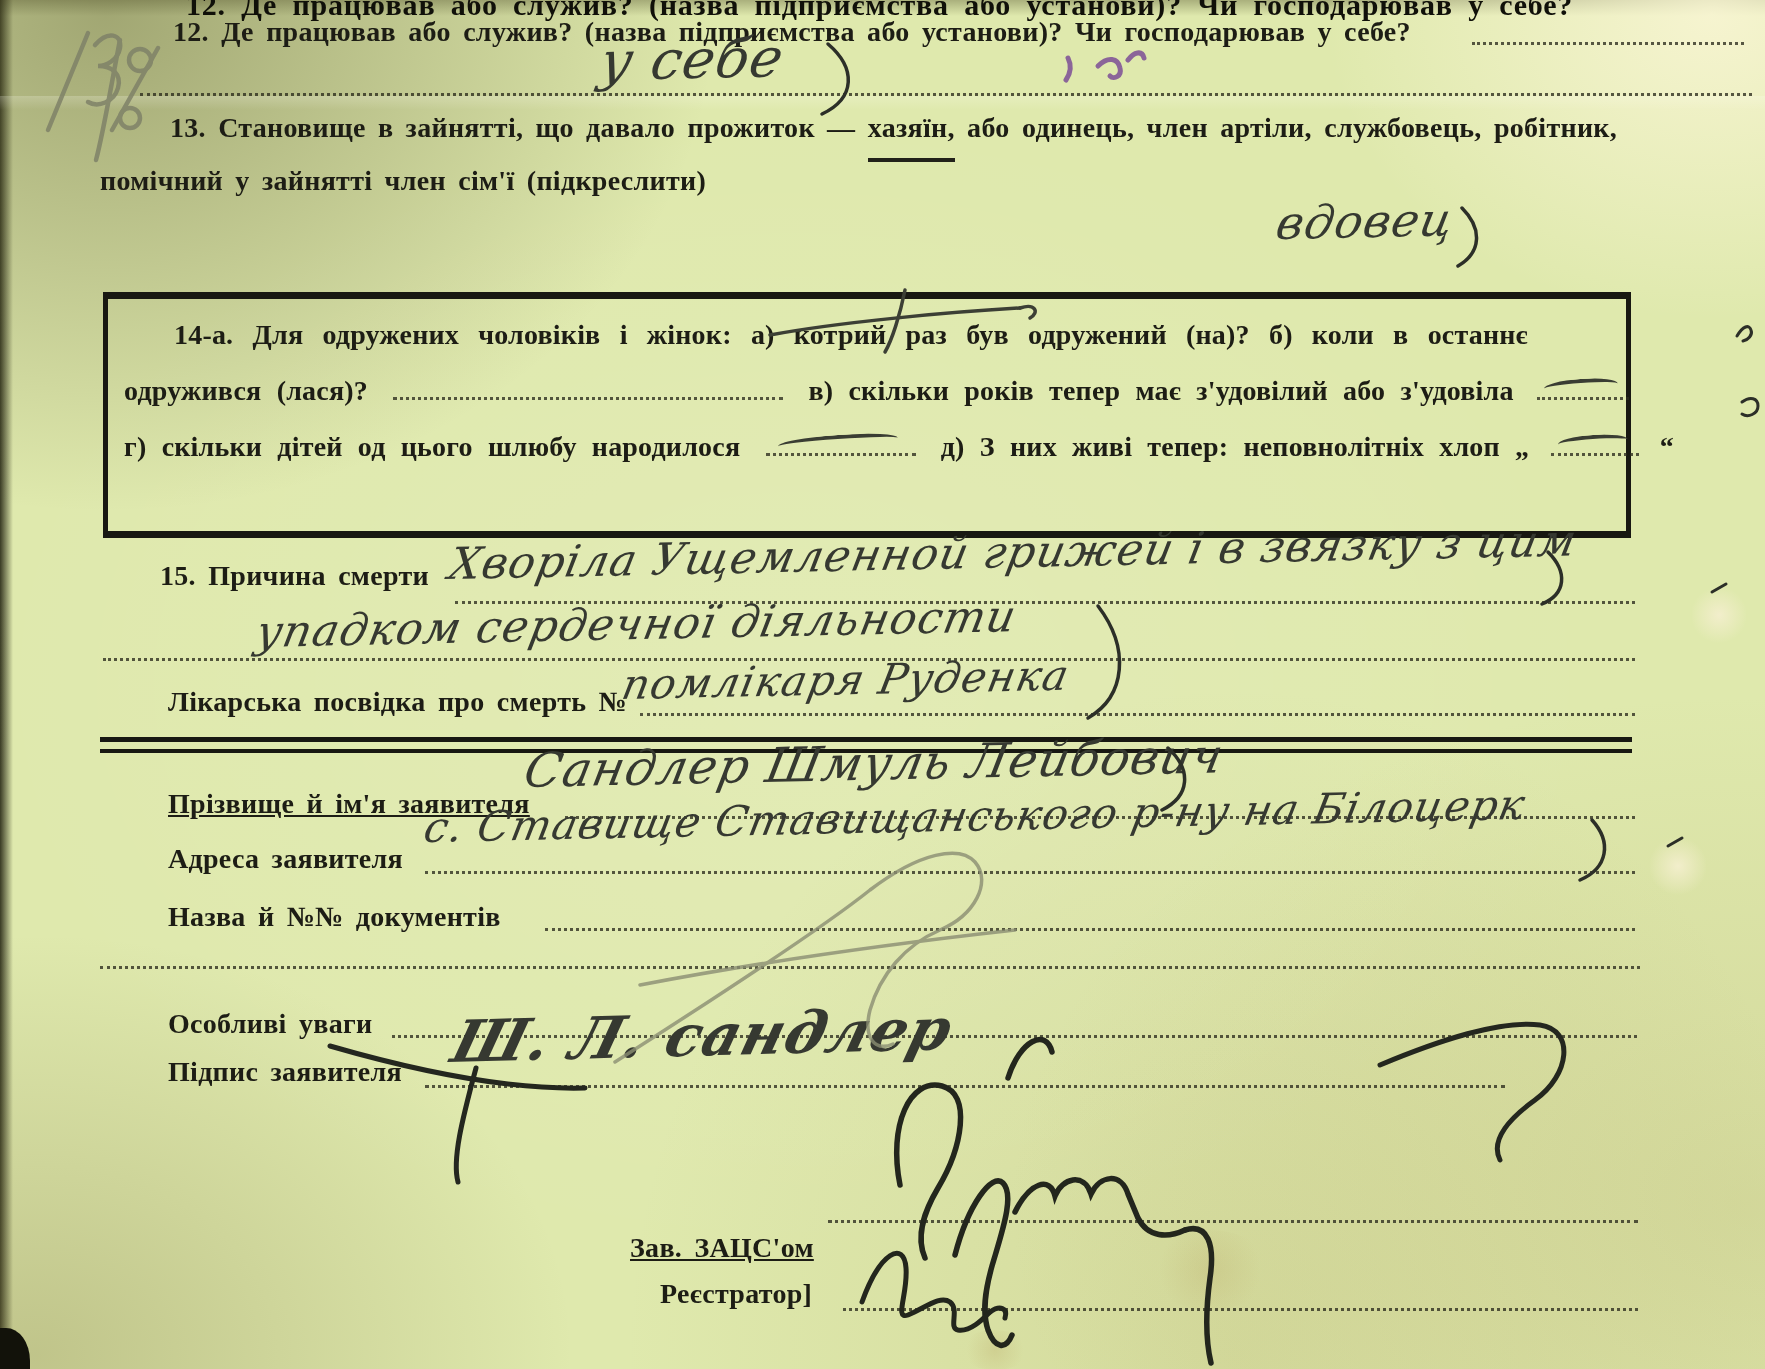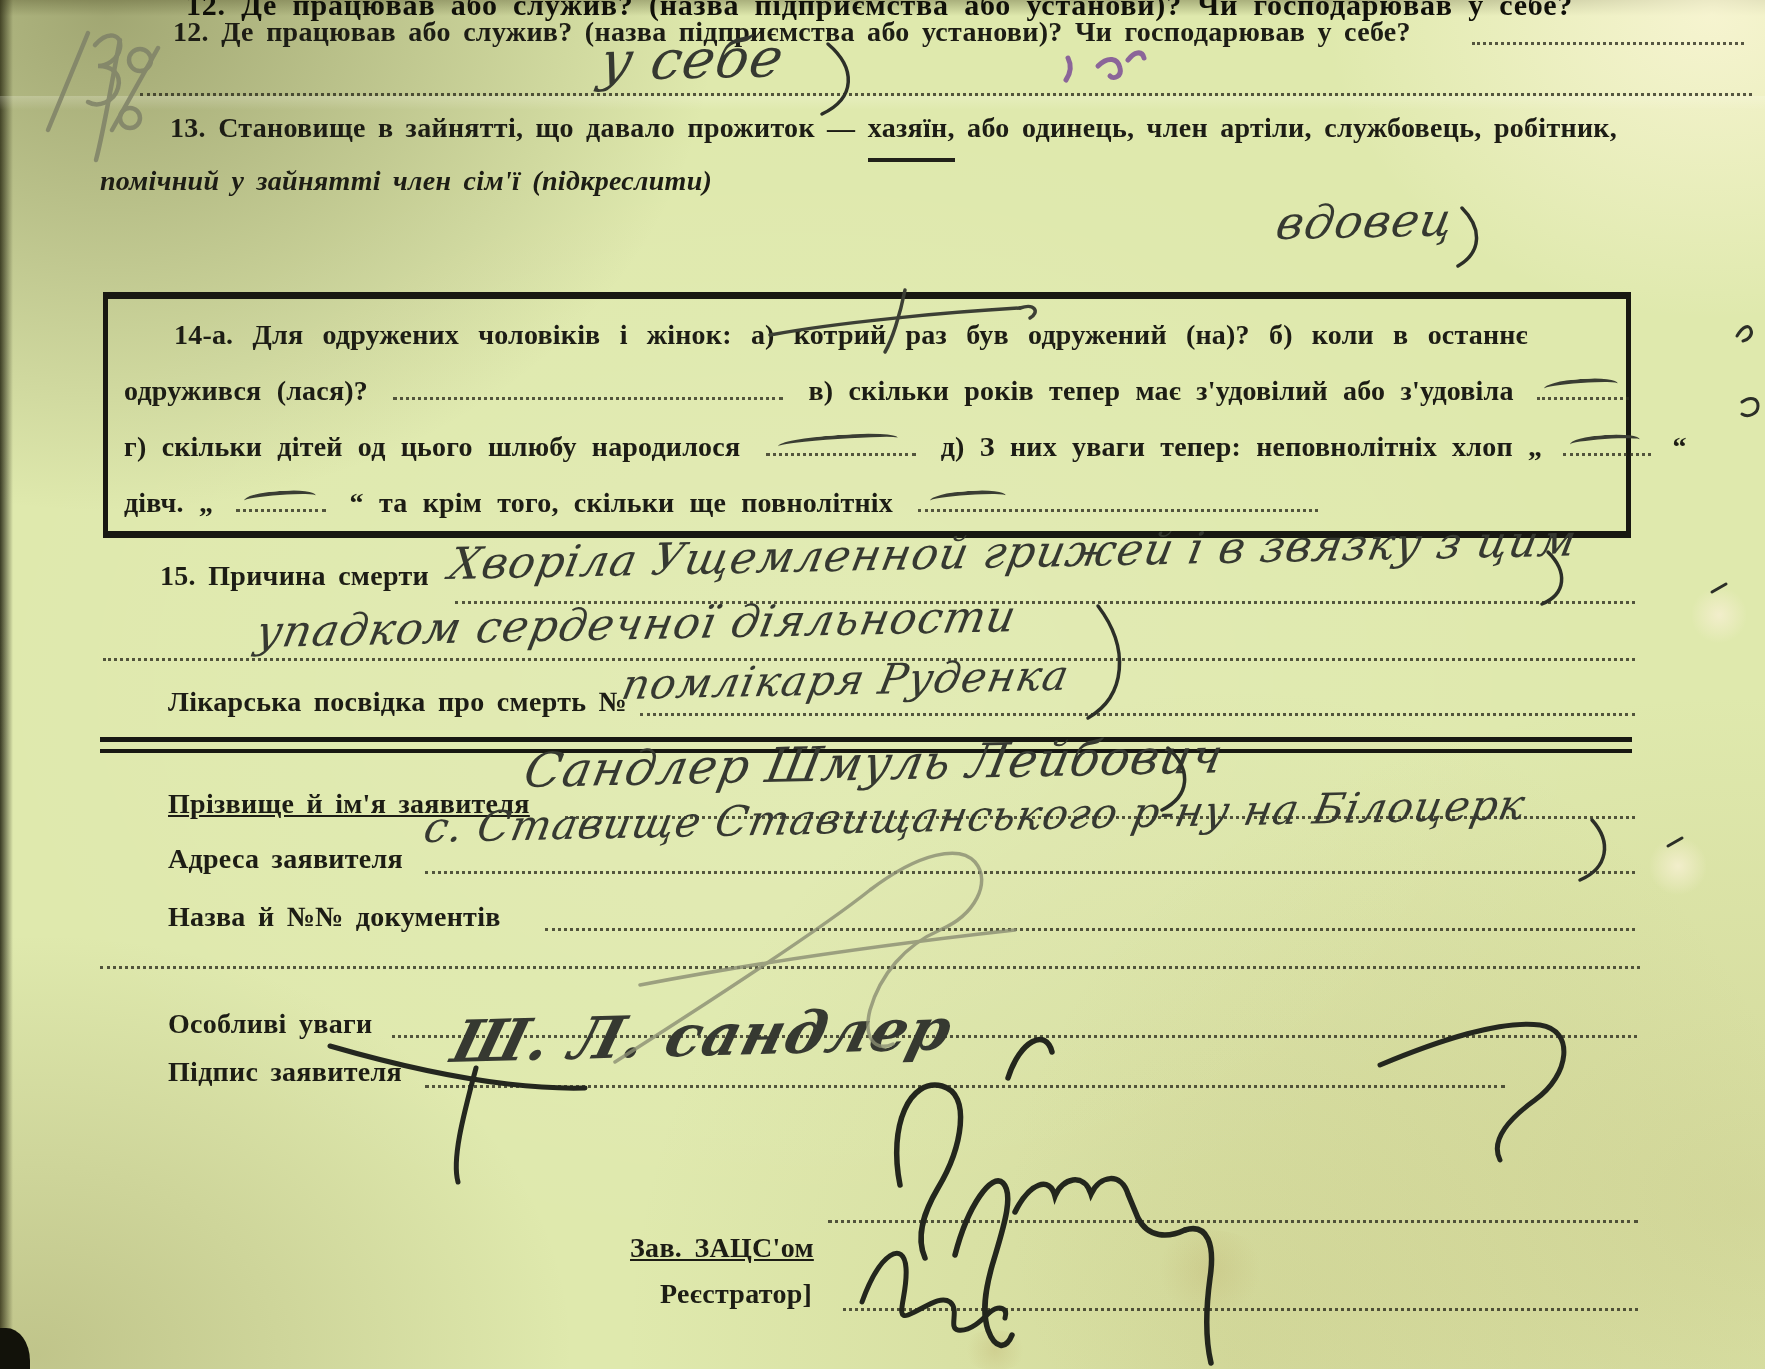--- a/index.html
+++ b/index.html
@@ -58,47 +58,39 @@
   <div class="printed" style="left:173px;top:16px;">12. Де працював або служив? (назва підприємства або установи)? Чи господарював у себе?</div>
   <div class="dotline" style="left:1472px;top:42px;width:272px;"></div>
   <div class="hand" style="left:595px;top:30px;font-size:54px;">у себе</div>
   <div class="dotline" style="left:140px;top:93px;width:1612px;"></div>
 
   <div class="printed" style="left:170px;top:112px;">
     <span>13. Становище в зайнятті, що давало прожиток —</span>
     <span class="underl">хазяїн,</span>
     <span>або одинець, член артіли, службовець, робітник,</span>
   </div>
-  <div class="printed" style="left:100px;top:165px;font-style:italic;">помічний у зайнятті член сім'ї (підкреслити)</div>
+  <div class="printed" style="left:100px;top:165px;">помічний у зайнятті член сім'ї (підкреслити)</div>
 
   <div class="hand" style="left:1272px;top:196px;font-size:46px;">вдовец</div>
 
   <div class="box14a">
     <div class="boxrow" style="left:66px;top:20px;word-spacing:12px;">14-а. Для одружених чоловіків і жінок: а) котрий раз був одружений (на)?  б) коли в останнє</div>
     <div class="boxrow" style="left:16px;top:76px;text-align:right;">
       <span>одружився (лася)?</span>
       <span class="blank" style="width:390px;margin:0 10px;"></span>
       <span>в) скільки років тепер має з'удовілий або з'удовіла</span>
       <span class="blank" style="width:92px;margin-left:8px;"><span class="pen-dash"></span></span>
     </div>
     <div class="boxrow" style="left:16px;top:132px;">
       <span>г) скільки дітей од цього шлюбу народилося</span>
       <span class="blank" style="width:150px;margin:0 10px;"><span class="pen-dash"></span></span>
-      <span>д) З них уваги тепер: неповнолітніх хлоп</span>
+      <span>д) З них живі тепер: неповнолітніх хлоп</span>
       <span>„</span>
       <span class="blank" style="width:88px;margin:0 6px;"><span class="pen-dash"></span></span>
       <span>“</span>
-    </div>
-    <div class="boxrow" style="left:16px;top:188px;">
-      <span>дівч.</span>
-      <span>„</span>
-      <span class="blank" style="width:90px;margin:0 8px;"><span class="pen-dash"></span></span>
-      <span>“</span>
-      <span>та крім того, скільки ще повнолітніх</span>
-      <span class="blank" style="width:400px;margin-left:10px;"><span class="pen-dash" style="left:3%;right:78%;"></span></span>
     </div>
   </div>
 
   <div class="printed" style="left:160px;top:560px;font-family:Liberation Serif, serif;">15. Причина смерти</div>
   <div class="dotline" style="left:455px;top:601px;width:1180px;"></div>
   <div class="hand" style="left:445px;top:538px;font-size:44px;">Хворіла Ущемленной грижей і в звязку з цим</div>
   <div class="dotline" style="left:103px;top:658px;width:1532px;"></div>
   <div class="hand" style="left:252px;top:606px;font-size:44px;">упадком сердечної діяльности</div>
 
   <div class="printed" style="left:168px;top:686px;">Лікарська посвідка про смерть №</div>

